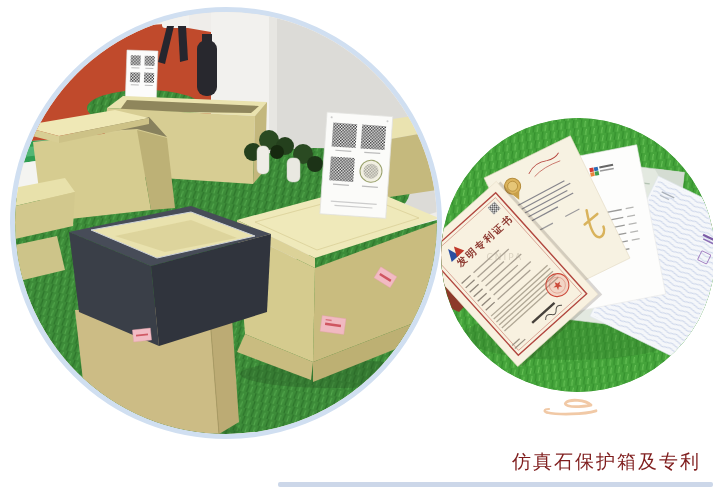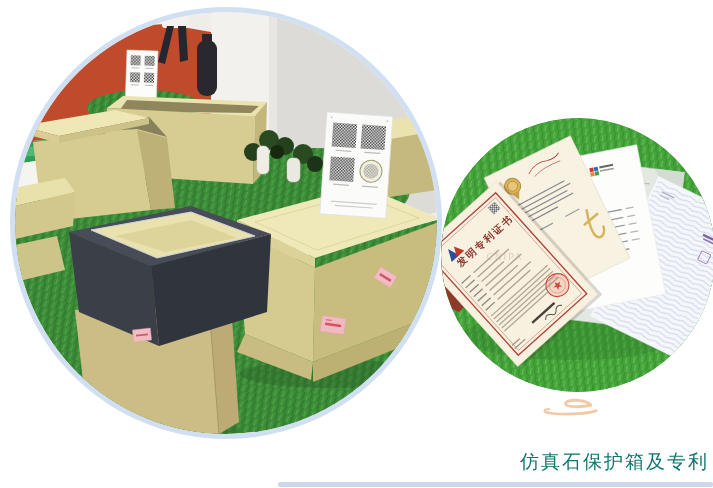--- a/index.html
+++ b/index.html
@@ -10,23 +10,23 @@
   .left-circle{
     position:absolute;left:10px;top:7px;width:422px;height:422px;
     border:5px solid #d0dff1;border-radius:50%;overflow:hidden;background:#eceae6;
   }
   .right-circle{
     position:absolute;left:441px;top:118px;width:274px;height:274px;
     border-radius:50%;overflow:hidden;background:#45a43b;
   }
   .cloud-decoration{position:absolute;left:539px;top:398px;width:66px;height:22px;}
   .caption{
-    position:absolute;right:4px;top:449px;
+    position:absolute;right:12px;top:449px;
     font-family:"DejaVu Serif","Liberation Serif",serif;
-    font-size:19px;letter-spacing:2px;color:#0f766e;white-space:nowrap;
+    font-size:19px;letter-spacing:2px;color:#7f1d1d;white-space:nowrap;
   }
   .bottom-divider{
     position:absolute;left:278px;top:482px;width:435px;height:5px;
     background:#ccd7e9;border-radius:2px;
   }
   svg{display:block;}
 </style>
 </head>
 <body>
 

